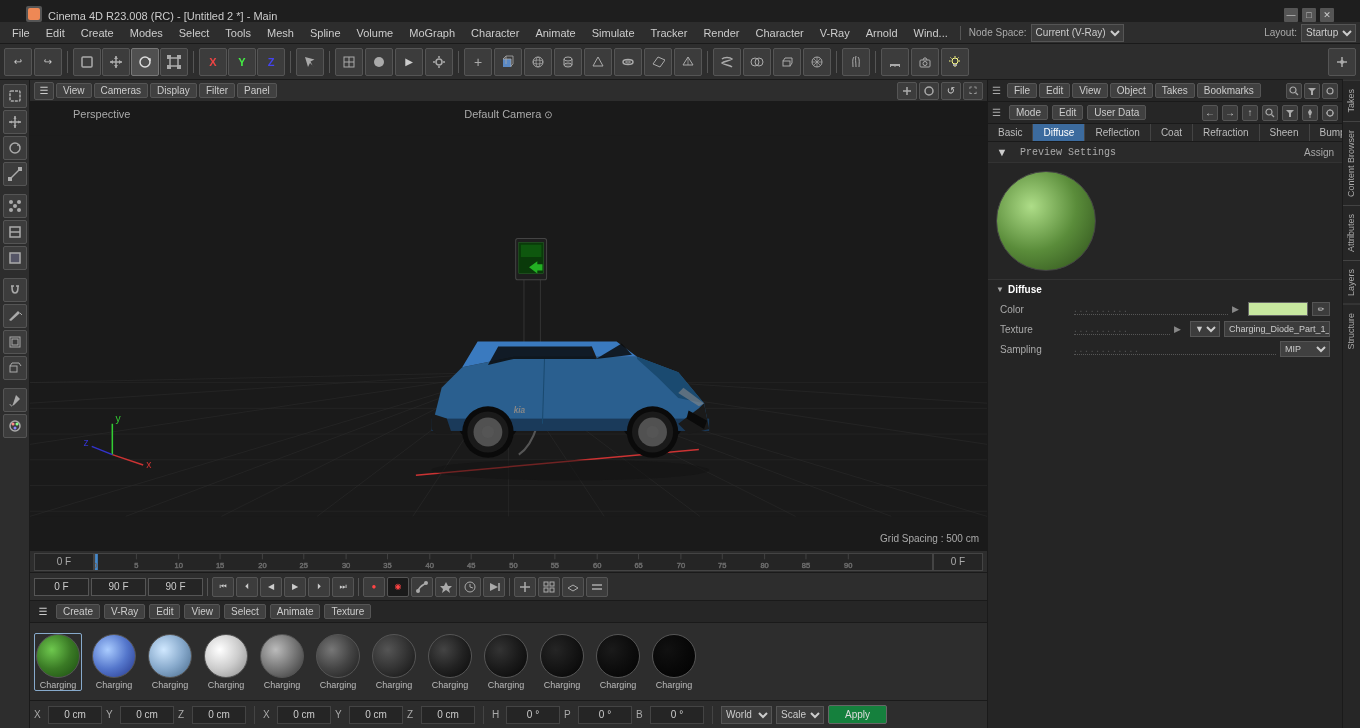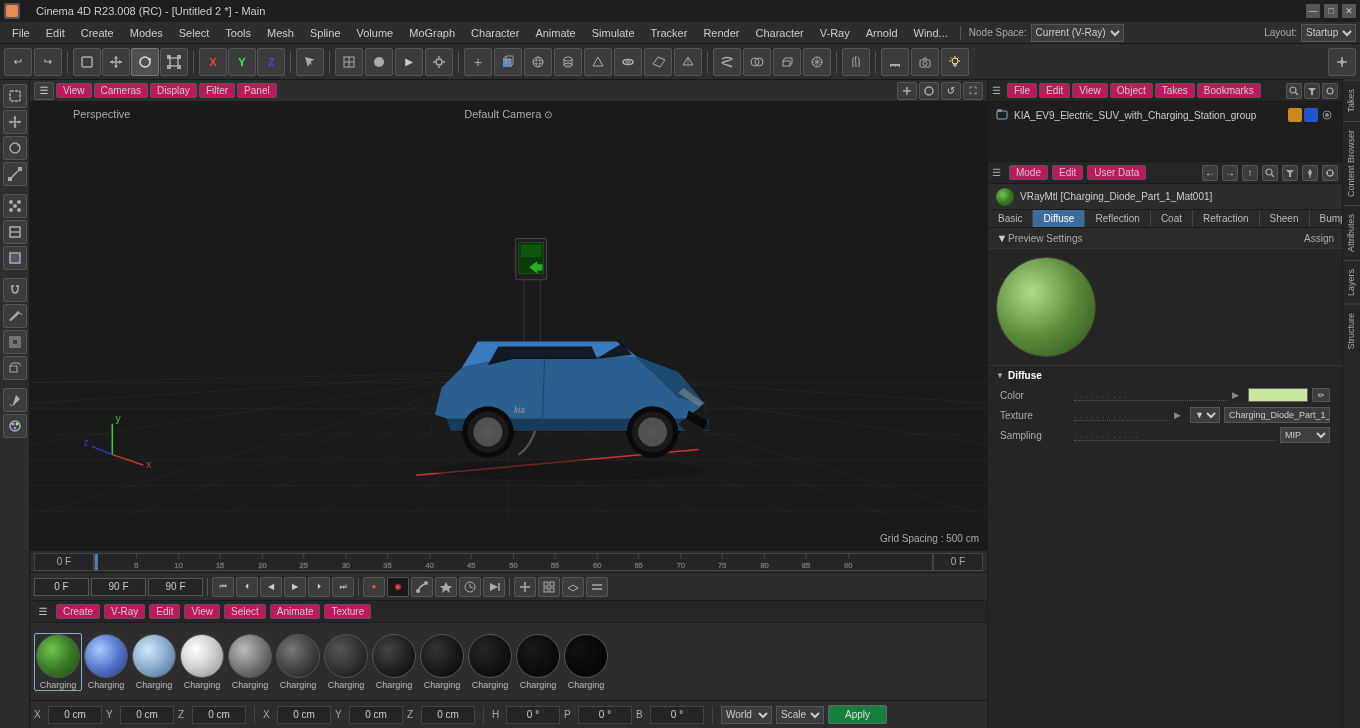--- a/index.html
+++ b/index.html
@@ -12,25 +12,24 @@
       color: #cccccc;
       overflow: hidden;
       user-select: none;
     }
 
     
     #title-bar {
       height: 22px;
       background: #1e1e1e;
       display: flex;
-      align-items: center;
-      padding: 0 4px;
+      align-items: flex-end;
+      padding: 0 26px;
       color: #cccccc;
       font-size: 11px;
-      gap: 10px;
     }
     #title-bar .title-icon {
       width: 16px; height: 16px; margin-right: 6px;
       background: #555; border-radius: 2px;
       display: inline-flex; align-items: center; justify-content: center;
     }
     #title-bar .title-text { flex: 1; }
     #title-bar .window-controls { display: flex; gap: 4px; }
     #title-bar .win-btn {
       width: 14px; height: 14px; background: #555; border-radius: 1px;
@@ -121,21 +120,21 @@
       height: 22px;
       background: #2d2d2d;
       display: flex;
       align-items: center;
       padding: 0 4px;
       gap: 2px;
       border-bottom: 1px solid #1a1a1a;
     }
     .vp-btn {
       padding: 1px 6px;
-      background: #be185d;
+      background: #404040;
       border: 1px solid #555;
       border-radius: 2px;
       cursor: pointer;
       color: #ccc;
       font-size: 10px;
     }
 
     
     #viewport {
       flex: 1;
@@ -235,21 +234,21 @@
       align-items: center;
       padding: 0 4px;
       gap: 4px;
       border-bottom: 1px solid #1a1a1a;
     }
     #mat-content {
       flex: 1;
       display: flex;
       align-items: center;
       padding: 0 4px;
-      gap: 0;
+      gap: 8px;
       overflow-x: auto;
     }
     .mat-ball {
       width: 48px;
       display: flex;
       flex-direction: column;
       align-items: center;
       cursor: pointer;
       flex-shrink: 0;
     }
@@ -1238,42 +1237,20 @@
         <svg width="10" height="10" viewBox="0 0 10 10">
             <polygon points="1,2 9,2 6,5 6,9 4,9 4,5" fill="#aaa"></polygon>
           </svg>
       </div>
       <div class="toolbar-btn" style="width:16px;height:16px;">
         <svg width="10" height="10" viewBox="0 0 10 10">
             <circle cx="5" cy="5" r="3" fill="none" stroke="#aaa" stroke-width="1.2"></circle>
           </svg>
       </div>
     </div>
-    <div id="obj-content">
-      <div class="obj-row">
-        <span class="obj-icon">
-          <svg width="12" height="12" viewBox="0 0 12 12">
-              <rect x="1" y="3" width="10" height="8" rx="1" fill="none" stroke="#88aacc" stroke-width="1"></rect>
-              <rect x="1" y="1" width="5" height="3" rx="1" fill="#88aacc" opacity="0.7"></rect>
-            </svg>
-        </span>
-        <span style="font-size:10px;color:#cccccc;">KIA_EV9_Electric_SUV_with_Charging_Station_group</span>
-        <div style="flex:1;"></div>
-
-        <div style="width:14px;height:14px;background:#cc8822;border-radius:2px;margin-right:2px;"></div>
-        <div style="width:14px;height:14px;background:#2255cc;border-radius:2px;margin-right:2px;"></div>
-
-        <div style="width:14px;height:14px;display:flex;align-items:center;justify-content:center;">
-          <svg width="10" height="10" viewBox="0 0 10 10">
-              <circle cx="5" cy="5" r="4" fill="none" stroke="#888" stroke-width="1"></circle>
-              <circle cx="5" cy="5" r="2" fill="#888"></circle>
-            </svg>
-        </div>
-      </div>
-    </div>
 
     <div style="flex:1;display:flex;flex-direction:column;overflow:hidden;">
       <div id="attr-header">
         <span style="font-size:10px;color:#aaa;margin-right:4px;">☰</span>
         <span class="vp-btn">Mode</span>
         <span class="vp-btn">Edit</span>
         <span class="vp-btn">User Data</span>
         <div style="flex:1;"></div>
 
         <div class="toolbar-btn" style="width:16px;height:16px;font-size:10px;">←</div>
@@ -1297,41 +1274,37 @@
             </svg>
         </div>
         <div class="toolbar-btn" style="width:16px;height:16px;">
           <svg width="10" height="10" viewBox="0 0 10 10">
               <circle cx="5" cy="5" r="3" fill="none" stroke="#aaa" stroke-width="1.2"></circle>
               <path d="M5 1v1.5M5 7.5V9M1 5h1.5M7.5 5H9" stroke="#aaa" stroke-width="1"></path>
             </svg>
         </div>
       </div>
 
-      <div id="mat-name-row">
-        <div style="width:18px;height:18px;border-radius:50%;background:radial-gradient(circle at 35% 35%, #6ec84e, #3a7a25, #1a4a10);flex-shrink:0;"></div>
-        <span style="font-size:10px;color:#cccccc;">VRayMtl [Charging_Diode_Part_1_Mat001]</span>
-      </div>
 
       <div id="attr-tabs">
         <div class="attr-tab">Basic</div>
         <div class="attr-tab active">Diffuse</div>
         <div class="attr-tab">Reflection</div>
         <div class="attr-tab">Coat</div>
         <div class="attr-tab">Refraction</div>
         <div class="attr-tab">Sheen</div>
         <div class="attr-tab">Bump</div>
 
       </div>
 
       <div id="attr-content">
 
         <div style="display:flex;align-items:center;padding:4px 8px;border-bottom:1px solid #333;background:#2a2a2a;">
           <div style="width:12px;height:12px;display:flex;align-items:center;justify-content:center;">▼</div>
-          <span style="font-size:10px;color:#aaa;flex:1;margin-left:0;">Preview Settings</span>
+          <span style="font-size:10px;color:#aaa;flex:1;margin-left:12px;font-family:Liberation Mono, monospace;">Preview Settings</span>
           <span style="font-size:10px;color:#aaa;">Assign</span>
         </div>
 
         <div style="padding:8px;display:flex;gap:8px;border-bottom:1px solid #333;">
           <div id="preview-sphere"></div>
           <div style="flex:1;">
             
           </div>
         </div>
 

